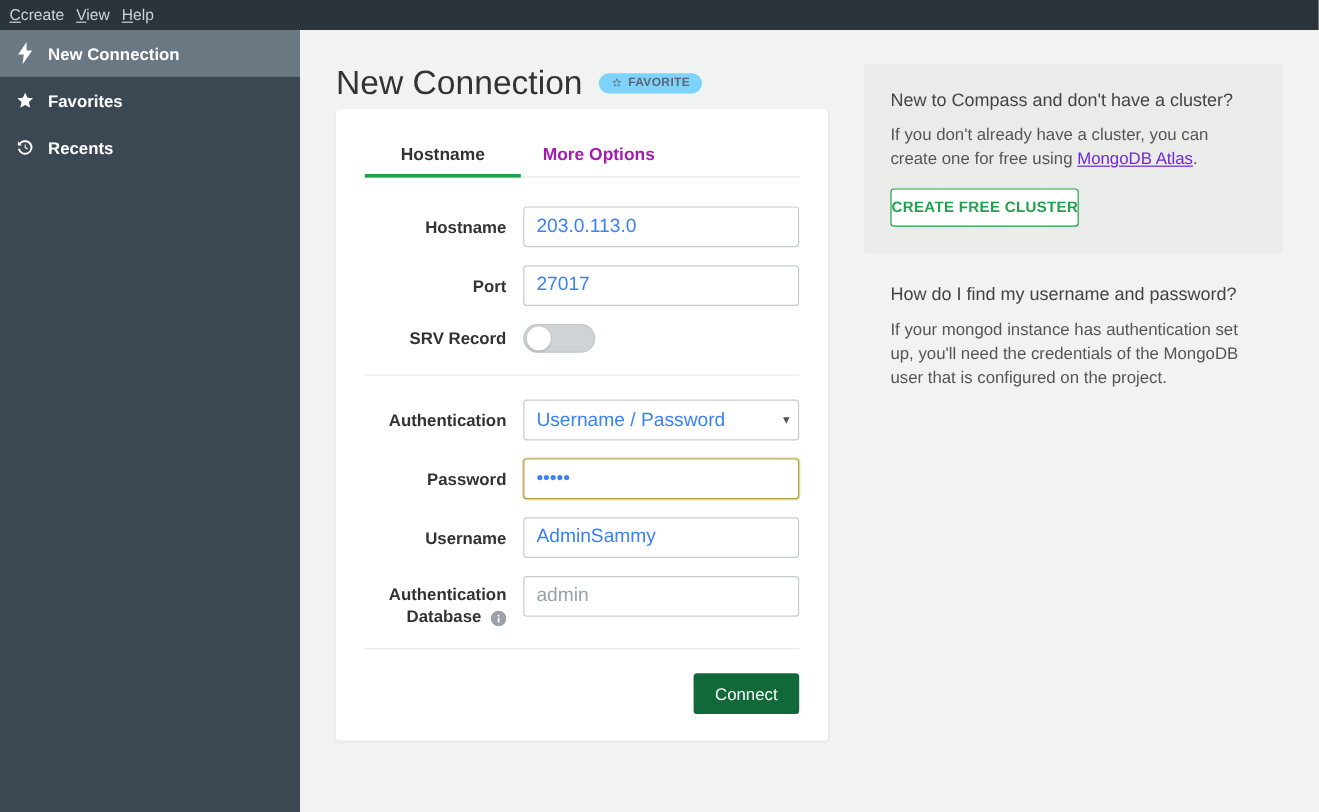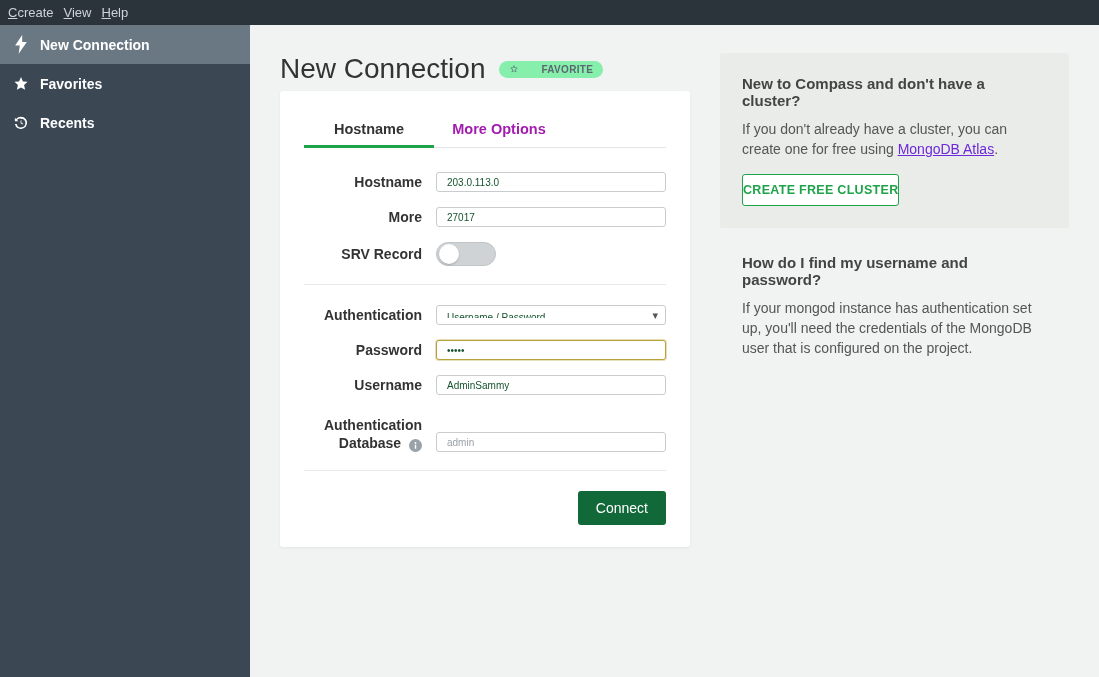--- a/index.html
+++ b/index.html
@@ -71,30 +71,29 @@
   .right-col { flex: 1; margin-left: 30px; }
   
   .header-row { margin-bottom: 6px; display:flex; align-items:center; }
   .page-title {
     font-size: 28px;
     font-weight: 400;
     color: #333;
     margin-right: 14px;
   }
   .fav-badge {
-    background: #86efac;
+    background: #7dd3fc;
     border-radius: 12px;
     padding: 3px 10px;
     display: inline-flex;
     align-items: center;
     font-size: 10px;
     font-weight: 700;
     color: #5c6670;
     letter-spacing: 0.3px;
-    gap: 18px;
   }
   .fav-badge svg { width:10px; height:10px; fill:#5c6670; margin-right:4px; }
   .paste-row { text-align: right; margin-bottom: 10px; }
   .paste-link {
     color: #1f85c0;
     font-weight: 600;
     font-size: 14px;
     cursor: pointer;
   }
   
@@ -129,40 +128,40 @@
     left: 0; right: 0; bottom: -1px;
     height: 3px;
     background: #1fa34a;
   }
   
   .form-group {
     display: flex;
     align-items: center;
     margin-bottom: 15px;
   }
-  .form-group.top-align { align-items: flex-end; margin-top: 15px; }
+  .form-group.top-align { align-items: flex-start; margin-top: 15px; }
   .form-label {
     width: 132px;
     text-align: right;
     font-weight: 700;
     font-size: 14px;
     color: #333;
     padding-right: 14px;
     line-height: 1.3;
   }
   .form-label.multi { padding-top: 6px; }
   .form-control-wrap { flex: 1; }
   .text-input, .select-input {
     width: 100%;
-    height: 20px;
+    height: 34px;
     border: 1px solid #c9ccce;
     border-radius: 3px;
     padding: 6px 10px;
-    font-size: 10px;
-    color: #14532d;
+    font-size: 16px;
+    color: #3b82f6;
     background: #fff;
     font-family: inherit;
   }
   .text-input.focused {
     border: 1px solid #b9a23a;
     box-shadow: 0 0 0 1px rgba(185,162,58,.35);
   }
   .text-input::placeholder { color: #9aa1a8; }
   .select-wrap { position: relative; }
   .select-caret {
@@ -215,21 +214,21 @@
   }
   
   .info-panel {
     background: #eaecea;
     border-radius: 3px;
     padding: 22px 22px 22px 22px;
     margin-bottom: 22px;
   }
   .info-panel.plain { background: transparent; padding: 4px 22px; }
   .info-title {
-    font-weight: 700;
+    font-weight: 400;
     font-size: 15px;
     color: #444;
     margin-bottom: 10px;
   }
   .info-text {
     font-size: 14px;
     color: #555;
     line-height: 1.45;
     margin-bottom: 14px;
   }
@@ -303,21 +302,21 @@
           </div>
 
           <div class="form-group">
             <div class="form-label">Hostname</div>
             <div class="form-control-wrap">
               <input class="text-input" type="text" value="203.0.113.0" style="">
             </div>
           </div>
 
           <div class="form-group">
-            <div class="form-label">More</div>
+            <div class="form-label">Port</div>
             <div class="form-control-wrap">
               <input class="text-input" type="text" value="27017" style="">
             </div>
           </div>
 
           <div class="form-group">
             <div class="form-label">SRV Record</div>
             <div class="form-control-wrap">
               <div class="toggle">
                 <div class="knob"></div>

